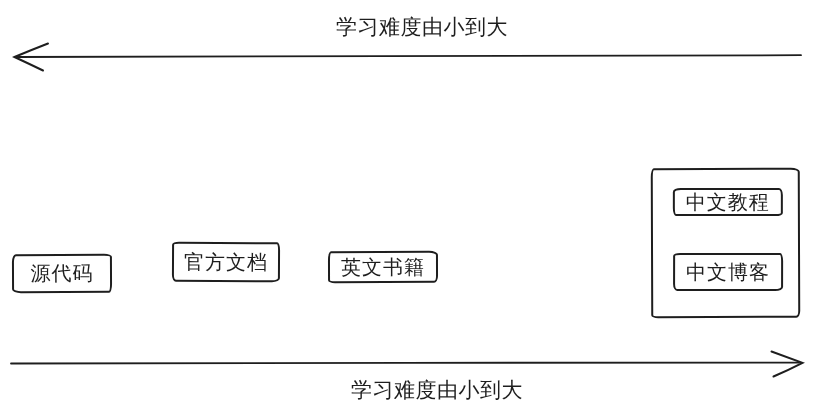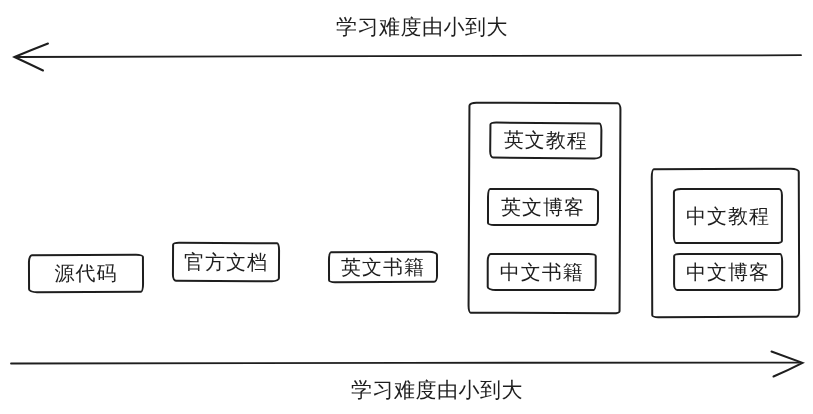--- a/index.html
+++ b/index.html
@@ -62,30 +62,25 @@
     <path d="M 48 43.5 Q 30 50.5 14.5 57 Q 29.5 64 43 70.5" fill="none" stroke="#1e1e1e" stroke-width="2" stroke-linecap="round"></path>
   </svg>
 
   <svg class="arrow-svg" viewBox="0 0 813 414">
     <path d="M 11 363.5 C 270 363, 540 362.4, 799 362.6" fill="none" stroke="#1e1e1e" stroke-width="1.8" stroke-linecap="round"></path>
     <path d="M 771.5 351.5 Q 788 357.5 802.5 362.8 Q 788.5 370 773.5 376.5" fill="none" stroke="#1e1e1e" stroke-width="2" stroke-linecap="round"></path>
   </svg>
 
   <div class="axis-label" style="left:307px; top:376px;">学习难度由小到大</div>
 
-  <div class="box r1" style="left:28px; top:254px; width:116px; height:39px;">源代码</div>
+  <div class="box r1" style="left:12px; top:254px; width:100px; height:39px;">源代码</div>
 
   <div class="box r2" style="left:172px; top:242px; width:108px; height:40px;">官方文档</div>
 
   <div class="box r3" style="left:328px; top:251px; width:110px; height:32px;">英文书籍</div>
 
-  <div class="group r4" style="left:468px; top:102px; width:153px; height:212px;">
-    <div class="box r2" style="left:19px; top:18px; width:113px; height:37px;">英文教程</div>
-    <div class="box r3" style="left:17px; top:84px; width:112px; height:38px;">英文博客</div>
-    <div class="box r1" style="left:17px; top:149px; width:110px; height:38px;">中文书籍</div>
-  </div>
 
   <div class="group r3" style="left:651px; top:168px; width:149px; height:150px;">
-    <div class="box r4" style="left:20px; top:18px; width:110px; height:56px;">中文教程</div>
+    <div class="box r4" style="left:20px; top:18px; width:110px; height:28px;">中文教程</div>
     <div class="box r2" style="left:20px; top:83px; width:110px; height:38px;">中文博客</div>
   </div>
 
 </div>
 
 </body></html>

